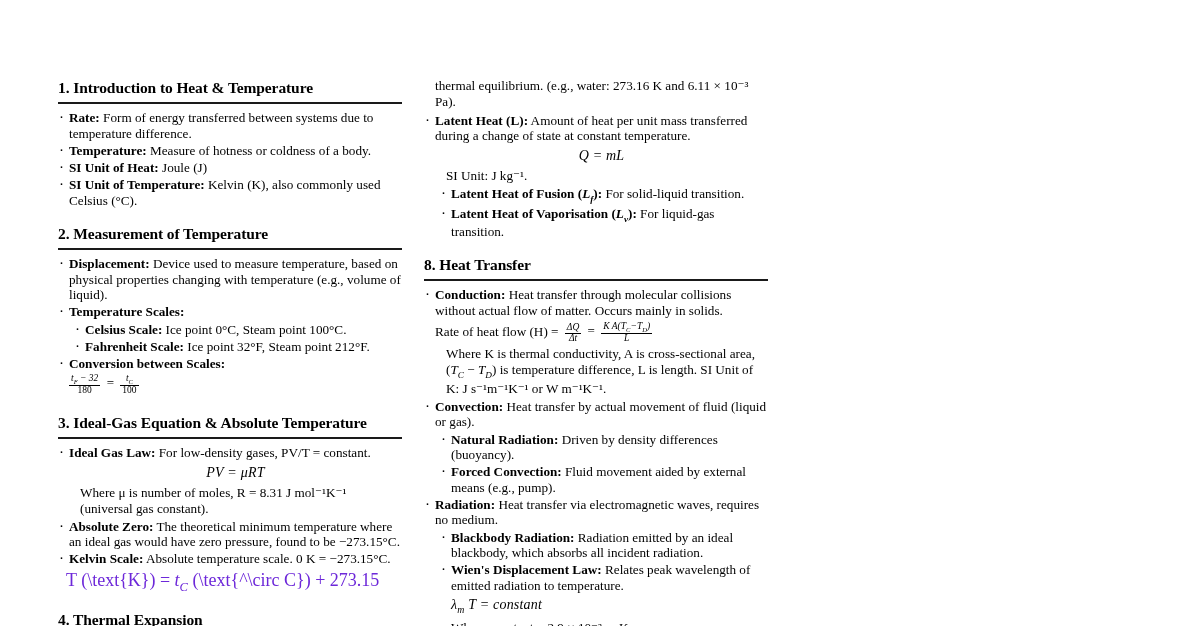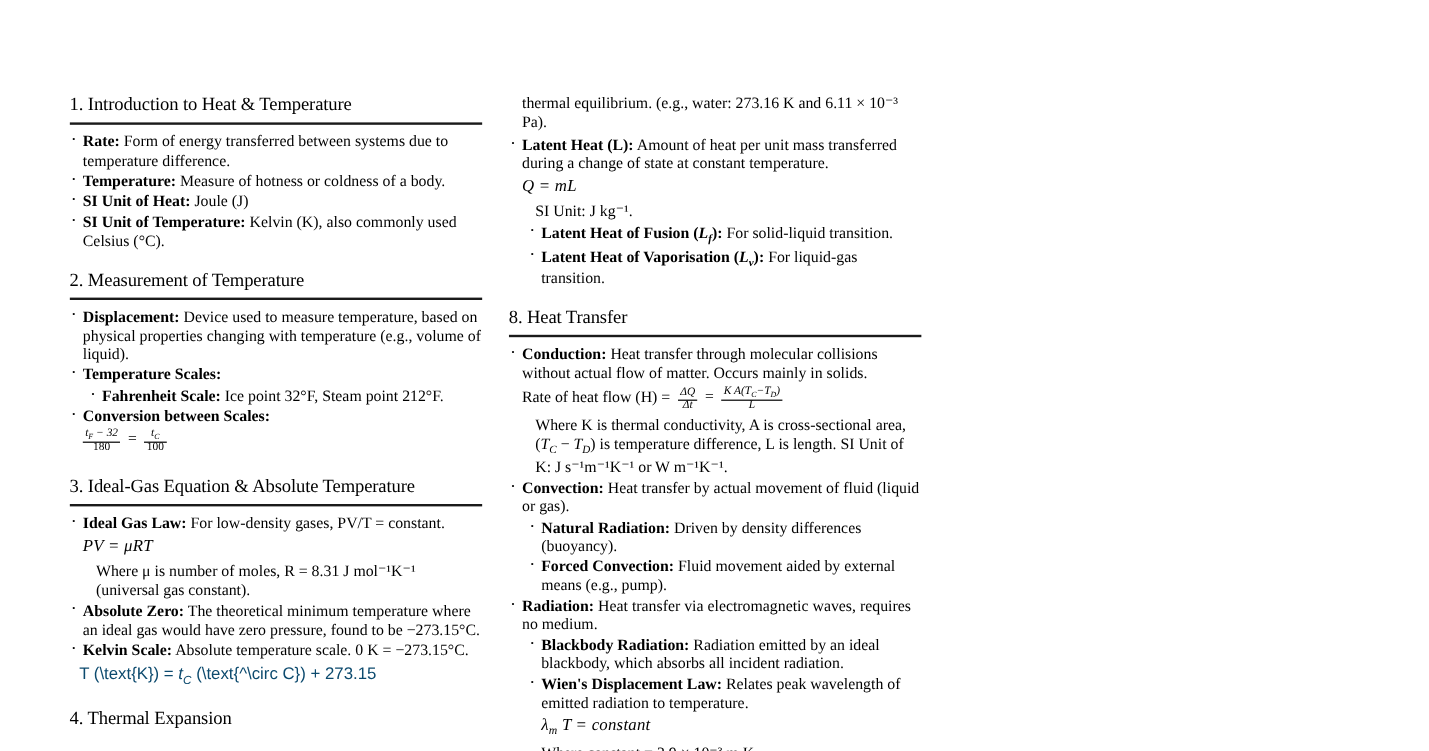--- a/index.html
+++ b/index.html
@@ -7,21 +7,21 @@
     width:1191px;height:626px;overflow:hidden;background:#ffffff;
     font-family:"Liberation Serif","DejaVu Serif",serif;
     color:#000;
   }
   .page{position:relative;width:1191px;height:626px;}
   .col{position:absolute;top:78px;width:344px;height:548px;overflow:hidden;}
   .col-left{left:58px;}
   .col-right{left:424px;}
 
   h2.sec{
-    font-size:15.5px;font-weight:normal;margin:0;padding:0;
+    font-size:15.5px;font-weight:bold;margin:0;padding:0;
     line-height:1.3;letter-spacing:-0.1px;
   }
   .rule{border:0;border-top:2.2px solid #1a1a1a;margin:4px 0 6px 0;width:100%;}
   .sec-block{margin-bottom:2px;}
   .sec-gap{height:14px;}
 
   ul.lv1{list-style:none;margin:0;padding:0;}
   ul.lv2{list-style:none;margin:0 0 0 0;padding:0 0 0 16px;}
   li.item{
     position:relative;padding-left:11px;font-size:13.2px;line-height:1.18;
@@ -31,34 +31,34 @@
     content:"\00B7";position:absolute;left:1px;top:-1px;
     font-size:15px;line-height:1.18;color:#000;
   }
   ul.lv2 li.item{font-size:13.2px;}
   b{font-weight:bold;}
   .ind{padding-left:22px;font-size:13.2px;line-height:1.2;margin:2px 0 2px 0;}
   .ind2{padding-left:27px;font-size:13.2px;line-height:1.2;margin:5px 0 3px 0;}
 
   
   .m{font-family:"Liberation Serif","DejaVu Serif",serif;font-style:italic;}
-  .disp{font-size:14px;margin:4px 0 4px 0;padding-left:11px;letter-spacing:0.2px;}
+  .disp{font-size:14px;margin:4px 0 4px 0;padding-left:11px;letter-spacing:0.2px;text-align:center;}
   .disp2{font-size:14px;margin:4px 0 4px 0;padding-left:22px;letter-spacing:0.2px;}
   sub{font-size:0.7em;}
 
   .frac{display:inline-block;vertical-align:-0.55em;text-align:center;font-size:9.5px;line-height:1.05;margin:0 3px;}
   .frac .num{display:block;border-bottom:1px solid #000;padding:0 2px;}
   .frac .den{display:block;padding:0 2px;}
   .fline{font-size:13.2px;padding-left:8px;margin:3px 0 3px 0;}
   .eqsign{font-size:13px;font-style:normal;vertical-align:0.05em;}
 
   .latex-error{
-    color:#0c4a6e;font-size:14px;line-height:1.2;
+    color:#6d28d9;font-size:18px;line-height:1.2;
     padding-left:8px;margin:3px 0 2px 0;
-    font-family:Liberation Sans, sans-serif;
+    font-family:Liberation Serif, serif;
   }
 </style>
 </head>
 <body>
 
 <div class="page">
 
   <div class="col col-left">
 
     <div class="sec-block">
@@ -91,20 +91,24 @@
       <hr class="rule">
       <ul class="lv1">
         <li class="item">
           <b>Displacement:</b>
           <span>Device used to measure temperature, based on physical properties changing with temperature (e.g., volume of liquid).</span>
         </li>
         <li class="item">
           <b>Temperature Scales:</b>
         </li>
         <ul class="lv2">
+          <li class="item">
+            <b>Celsius Scale:</b>
+            <span>Ice point 0°C, Steam point 100°C.</span>
+          </li>
           <li class="item">
             <b>Fahrenheit Scale:</b>
             <span>Ice point 32°F, Steam point 212°F.</span>
           </li>
         </ul>
         <li class="item">
           <b>Conversion between Scales:</b>
         </li>
       </ul>
       <div class="fline">

